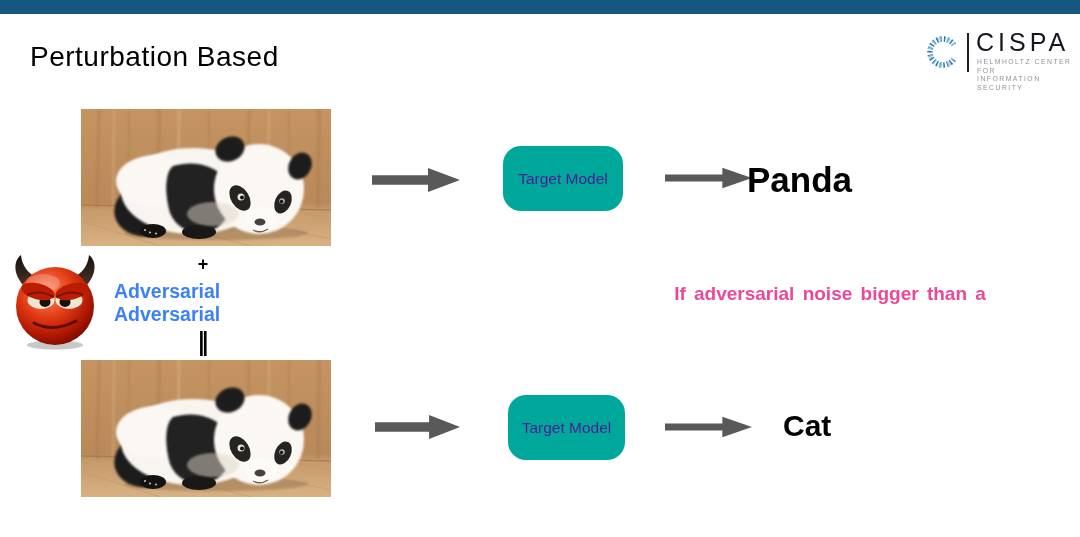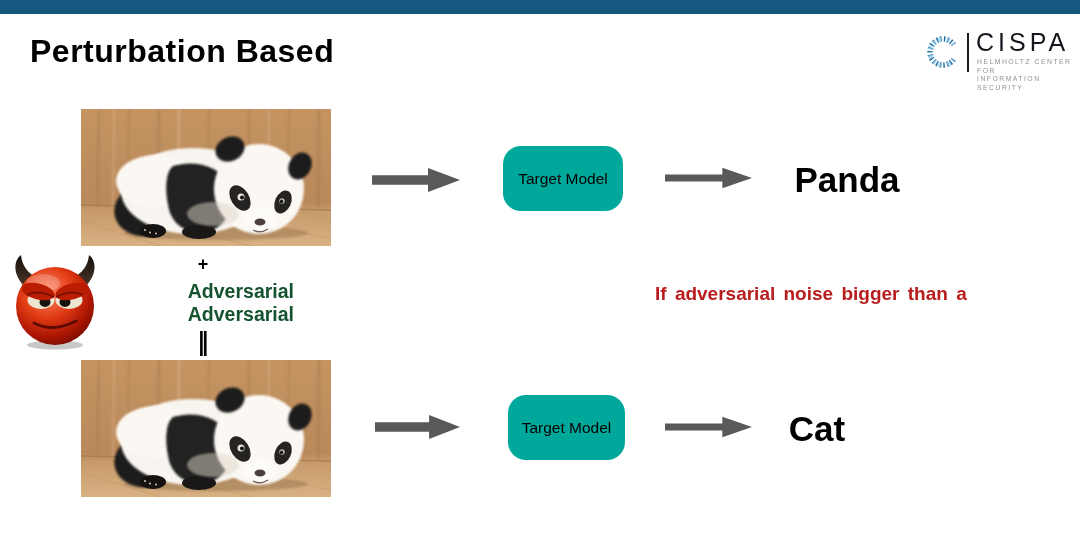--- a/index.html
+++ b/index.html
@@ -1,59 +1,59 @@
 <!DOCTYPE html>
 <html><head>
 <meta charset="utf-8">
 <style>
   * { margin:0; padding:0; box-sizing:border-box; }
   html,body { width:1080px; height:537px; background:#fff; font-family:"Liberation Sans", sans-serif; }
   .slide { position:relative; width:1080px; height:537px; background:#ffffff; overflow:hidden; }
 
   .topbar { position:absolute; left:0; top:0; width:1080px; height:14px; background:#15577E; }
 
-  .title { position:absolute; left:30px; top:33px; font-size:32px; font-weight:700; color:#000; letter-spacing:0.5px; }
+  .title { position:absolute; left:30px; top:41px; font-size:28px; font-weight:400; color:#000; letter-spacing:0.5px; }
 
   
   .logo { position:absolute; left:922px; top:28px; width:150px; height:52px; }
   .logo-icon { position:absolute; left:3px; top:6px; width:36px; height:36px; }
   .logo-divider { position:absolute; left:45px; top:5px; width:2px; height:39px; background:#1c1c26; }
   .logo-word { position:absolute; left:54px; top:0px; font-size:25px; font-weight:400; letter-spacing:4px; color:#16161e; }
   .logo-sub { position:absolute; left:55px; top:30px; font-size:6.8px; letter-spacing:1.5px; color:#8d9199; line-height:8.5px; font-weight:500; }
 
   .panda-img { position:absolute; width:250px; height:137px; overflow:hidden; }
   .panda-top { left:81px; top:109px; }
   .panda-bottom { left:81px; top:360px; }
   .panda-img svg { width:100%; height:100%; display:block; }
 
   .devil { position:absolute; left:5px; top:253px; width:100px; height:98px; }
   .devil svg { width:100%; height:100%; display:block; }
 
   .plus { position:absolute; left:163px; top:254px; width:80px; text-align:center; font-size:18px; font-weight:700; color:#000; }
-  .pert { position:absolute; left:114px; top:280px; width:180px; text-align:right; font-size:19.5px; font-weight:700; color:#14532d; line-height:22.5px; }
+  .pert { position:absolute; left:114px; top:280px; width:180px; text-align:left; font-size:19.5px; font-weight:700; color:#3b82f6; line-height:22.5px; }
   .equals { position:absolute; left:163px; top:328px; width:80px; text-align:center; font-size:24px; font-weight:700; color:#000; font-family:"DejaVu Sans","Liberation Sans",sans-serif; }
 
   .arrow { position:absolute; }
   .arrow svg { width:100%; height:100%; display:block; }
   .arrow-r1a { left:372px; top:167px; width:88px; height:26px; }
   .arrow-r1b { left:665px; top:166px; width:87px; height:24px; }
   .arrow-r2a { left:375px; top:414px; width:85px; height:26px; }
   .arrow-r2b { left:665px; top:415px; width:87px; height:24px; }
 
-  .model-box { position:absolute; background:#00A89B; border-radius:18px; color:#000000;
+  .model-box { position:absolute; background:#00A89B; border-radius:18px; color:#4c1d95;
                display:flex; align-items:center; justify-content:center; font-size:15.5px; font-weight:400; }
   .model-box-1 { left:503px; top:146px; width:120px; height:65px; }
   .model-box-2 { left:508px; top:395px; width:117px; height:65px; }
 
   .prediction { position:absolute; font-weight:700; color:#000; }
-  .pred-1 { left:747px; top:160px; width:200px; text-align:center; font-size:35px; }
-  .pred-2 { left:717px; top:409px; width:200px; text-align:center; font-size:35px; }
-
-  .rule { position:absolute; left:655px; top:281px; width:350px; text-align:left;
-          font-size:19px; font-weight:700; color:#b91c1c; line-height:25px; word-spacing:3px; }
+  .pred-1 { left:747px; top:160px; width:200px; font-size:35px; }
+  .pred-2 { left:783px; top:409px; width:200px; text-align:left; font-size:30px; }
+
+  .rule { position:absolute; left:655px; top:281px; width:350px; text-align:center;
+          font-size:19px; font-weight:700; color:#ec4899; line-height:25px; word-spacing:3px; }
 </style>
 </head>
 <body>
 
 <div class="slide">
 
   <div class="topbar"></div>
 
   <h1 class="title">Perturbation Based</h1>
 

